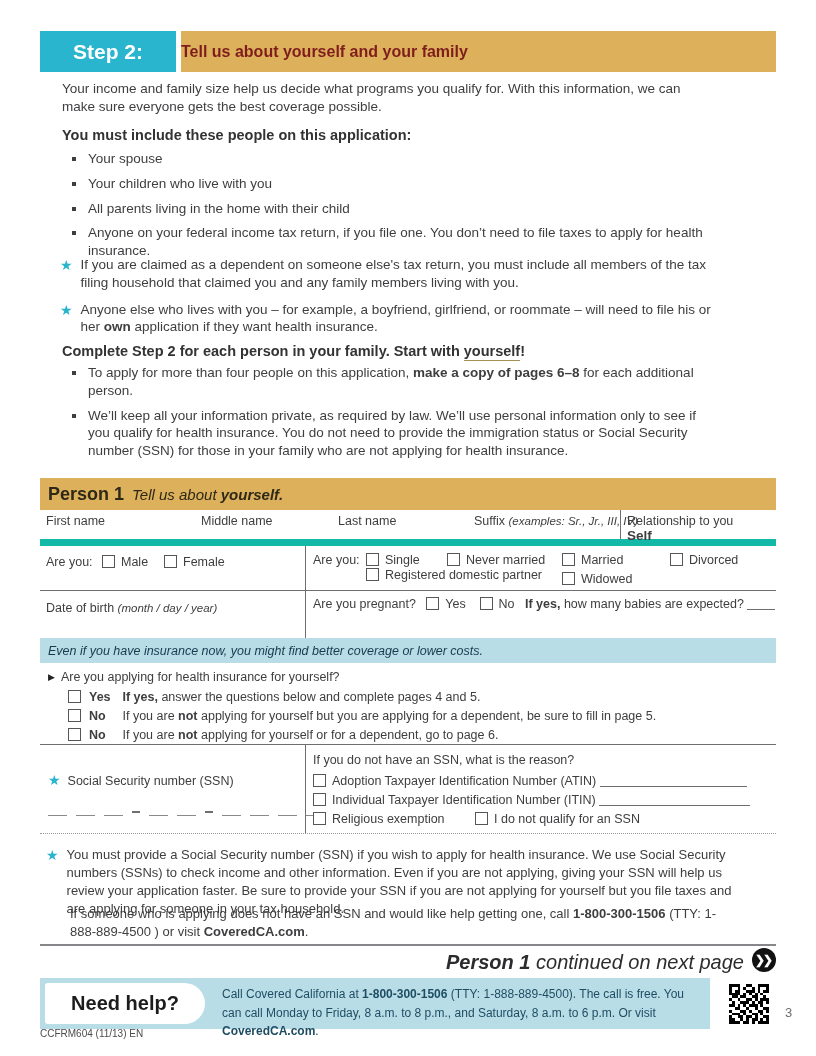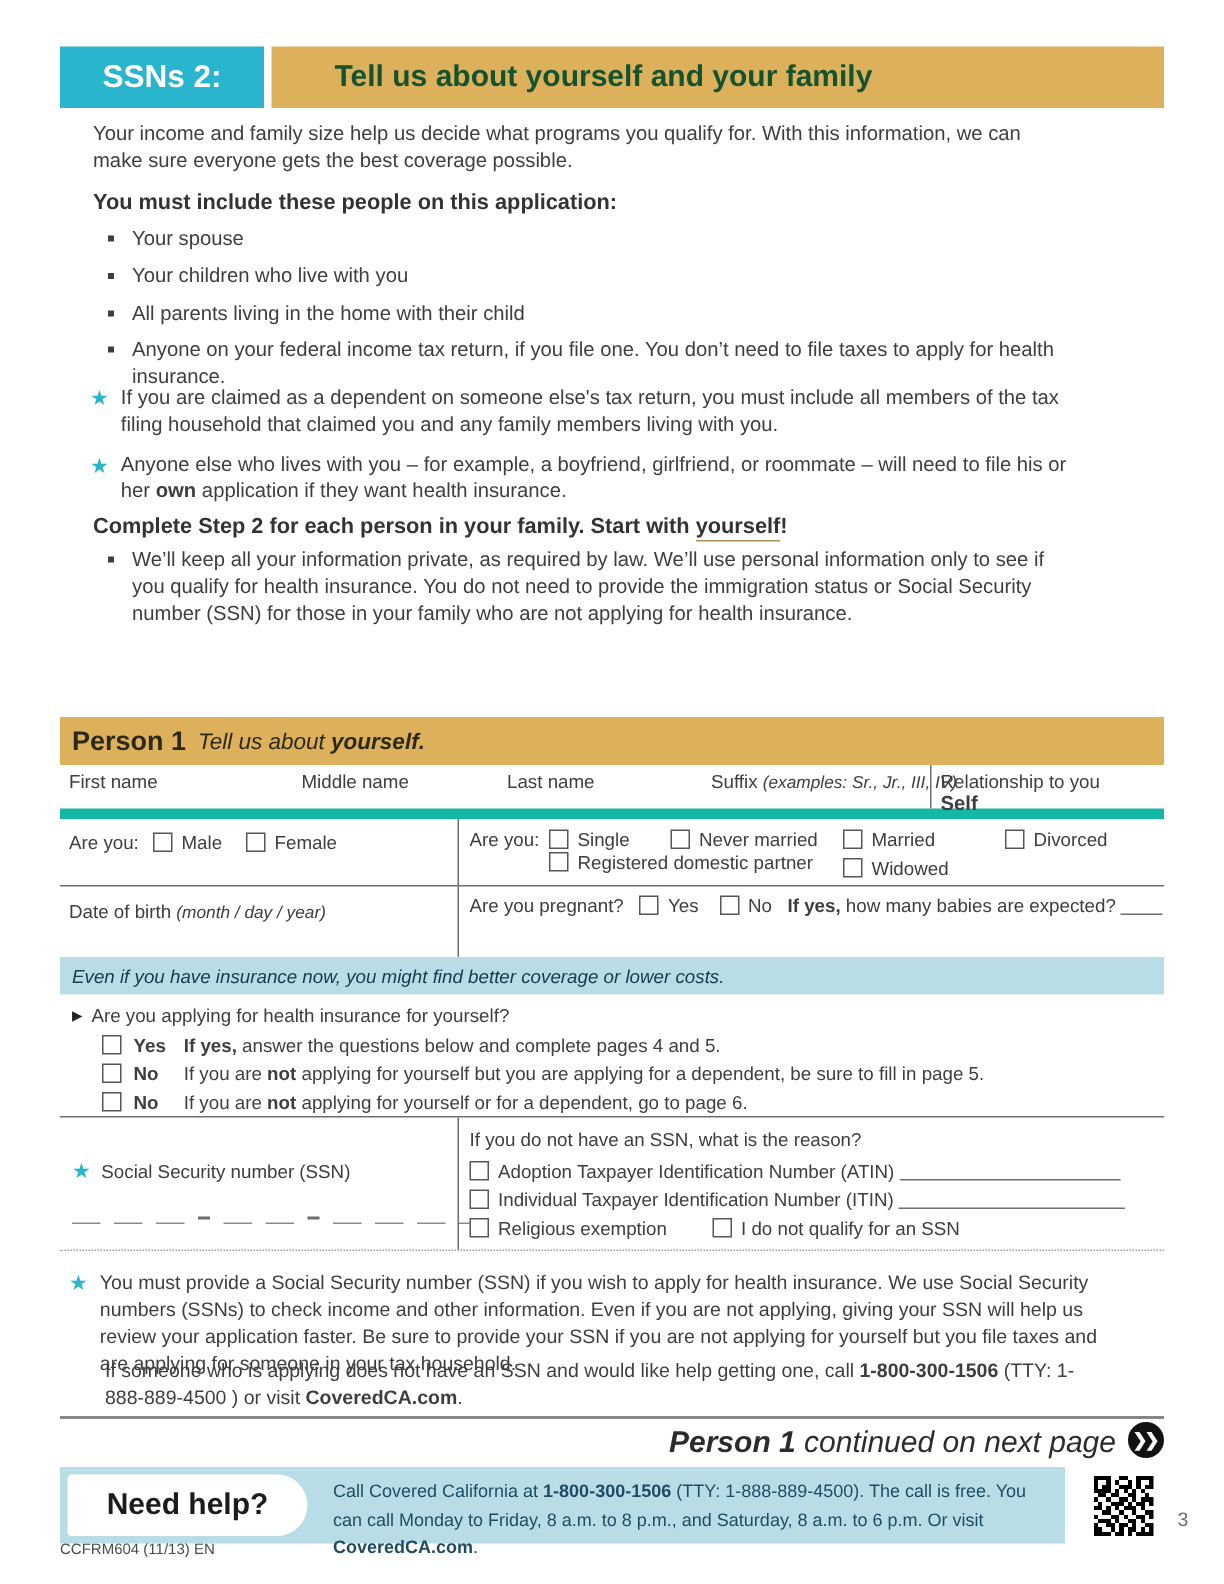--- a/index.html
+++ b/index.html
@@ -7,22 +7,22 @@
         font-family:"Liberation Sans",sans-serif;color:#3e3e40;overflow:hidden;}
   .b{font-weight:bold;}
   .i{font-style:italic;}
   .bi{font-weight:bold;}
   .u{border-bottom:1.5px solid #a89055;padding-bottom:1px;}
 
   
   .hdr{position:absolute;top:31px;left:40px;right:40px;height:41px;display:flex;}
   .hdr-step{background:#2ab5ce;color:#fff;font-weight:bold;font-size:21px;width:136px;
             display:flex;align-items:center;justify-content:center;flex:0 0 auto;}
-  .hdr-title{background:#ddb15c;color:#14532d;font-weight:bold;font-size:20px;flex:1;
-             display:flex;align-items:center;padding-left:42px;margin-left:5px;}
+  .hdr-title{background:#ddb15c;color:#7f1d1d;font-weight:bold;font-size:16px;flex:1;
+             display:flex;align-items:center;margin-left:5px;}
 
   .intro-p{position:absolute;top:80px;left:62px;width:640px;font-size:13.5px;line-height:1.35;}
   .sec-h{position:absolute;left:62px;font-size:14.5px;font-weight:bold;color:#333335;}
   .inc-h{top:127px;}
   .list{position:absolute;left:62px;width:660px;font-size:13.5px;line-height:1.32;}
   .inc-list{top:150px;}
   .li{display:flex;margin-bottom:7px;}
   .sq{flex:0 0 auto;width:4px;height:4px;background:#3e3e40;margin:7px 12px 0 10px;}
   .star-list{top:256px;left:60px;width:665px;}
   .star{flex:0 0 auto;color:#2ab5ce;font-size:14px;margin-right:8px;line-height:1.3;}
@@ -75,21 +75,21 @@
   .qr{position:absolute;top:984px;left:729px;width:40px;height:40px;}
   .pgnum{position:absolute;top:1005px;left:785px;font-size:13px;color:#6d6e71;}
   .formnum{position:absolute;top:1028px;left:40px;font-size:10px;color:#4b4b4d;}
 </style>
 </head>
 <body>
 
 <div class="page">
 
   <div class="hdr">
-    <div class="hdr-step">SSNs 2:</div>
+    <div class="hdr-step">Step 2:</div>
     <div class="hdr-title">Tell us about yourself and your family</div>
   </div>
 
   <div class="intro-p">Your income and family size help us decide what programs you qualify for. With this information, we can make sure everyone gets the best coverage possible.</div>
   <div class="sec-h inc-h">You must include these people on this application:</div>
 
   <div class="list inc-list">
     <div class="li">
         <span class="sq"></span>
         <span>Your spouse</span>
@@ -117,20 +117,24 @@
       <span class="star">★</span>
       <span><span>Anyone else who lives with you – for example, a boyfriend, girlfriend, or roommate – will need to file his or her </span><span class="b">own</span><span> application if they want health insurance.</span></span>
     </div>
   </div>
 
   <div class="sec-h comp-h">
     <span>Complete Step 2 for each person in your family. Start with </span><span class="u">yourself</span><span>!</span>
   </div>
 
   <div class="list comp-list">
+    <div class="li">
+        <span class="sq"></span>
+      <span><span>To apply for more than four people on this application, </span><span class="b">make a copy of pages 6–8</span><span> for each additional person.</span></span>
+    </div>
     <div class="li">
         <span class="sq"></span>
       <span><span>We’ll keep all your information private, as required by law. We’ll use personal information only to see if you qualify for health insurance. You do not need to provide the immigration status or Social Security number (SSN) for those in your family who are not applying for health insurance.</span></span>
     </div>
   </div>
 
   <div class="pblock">
     <div class="pbar">
       <span class="t1">Person 1</span>
       <span class="t2"><span>Tell us about </span><span class="b">yourself.</span></span>

